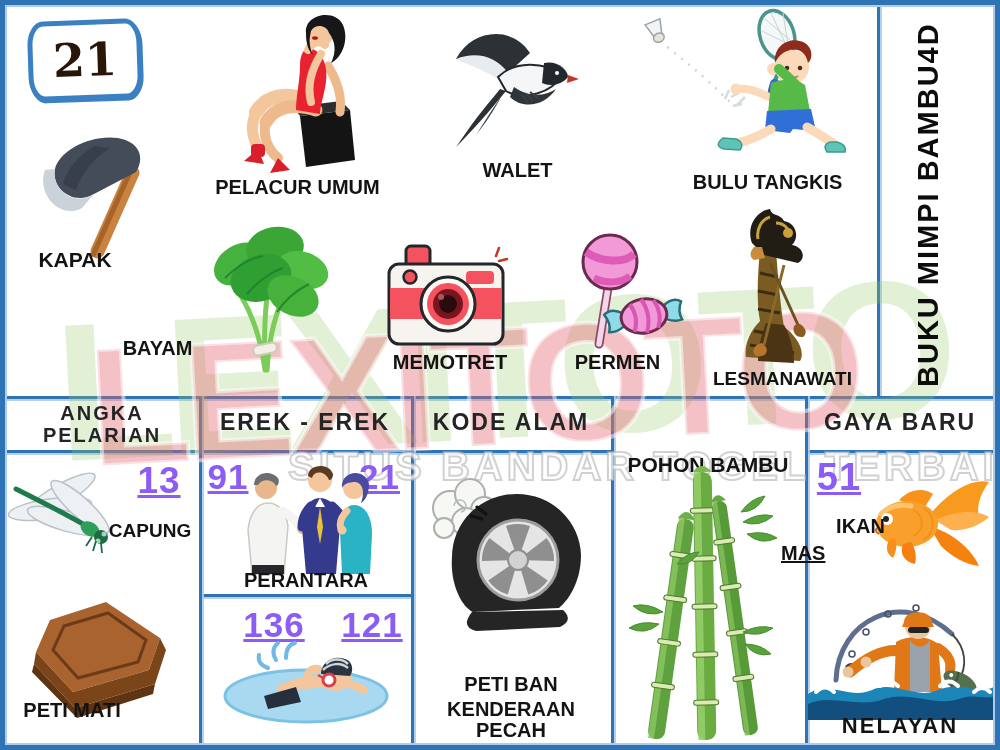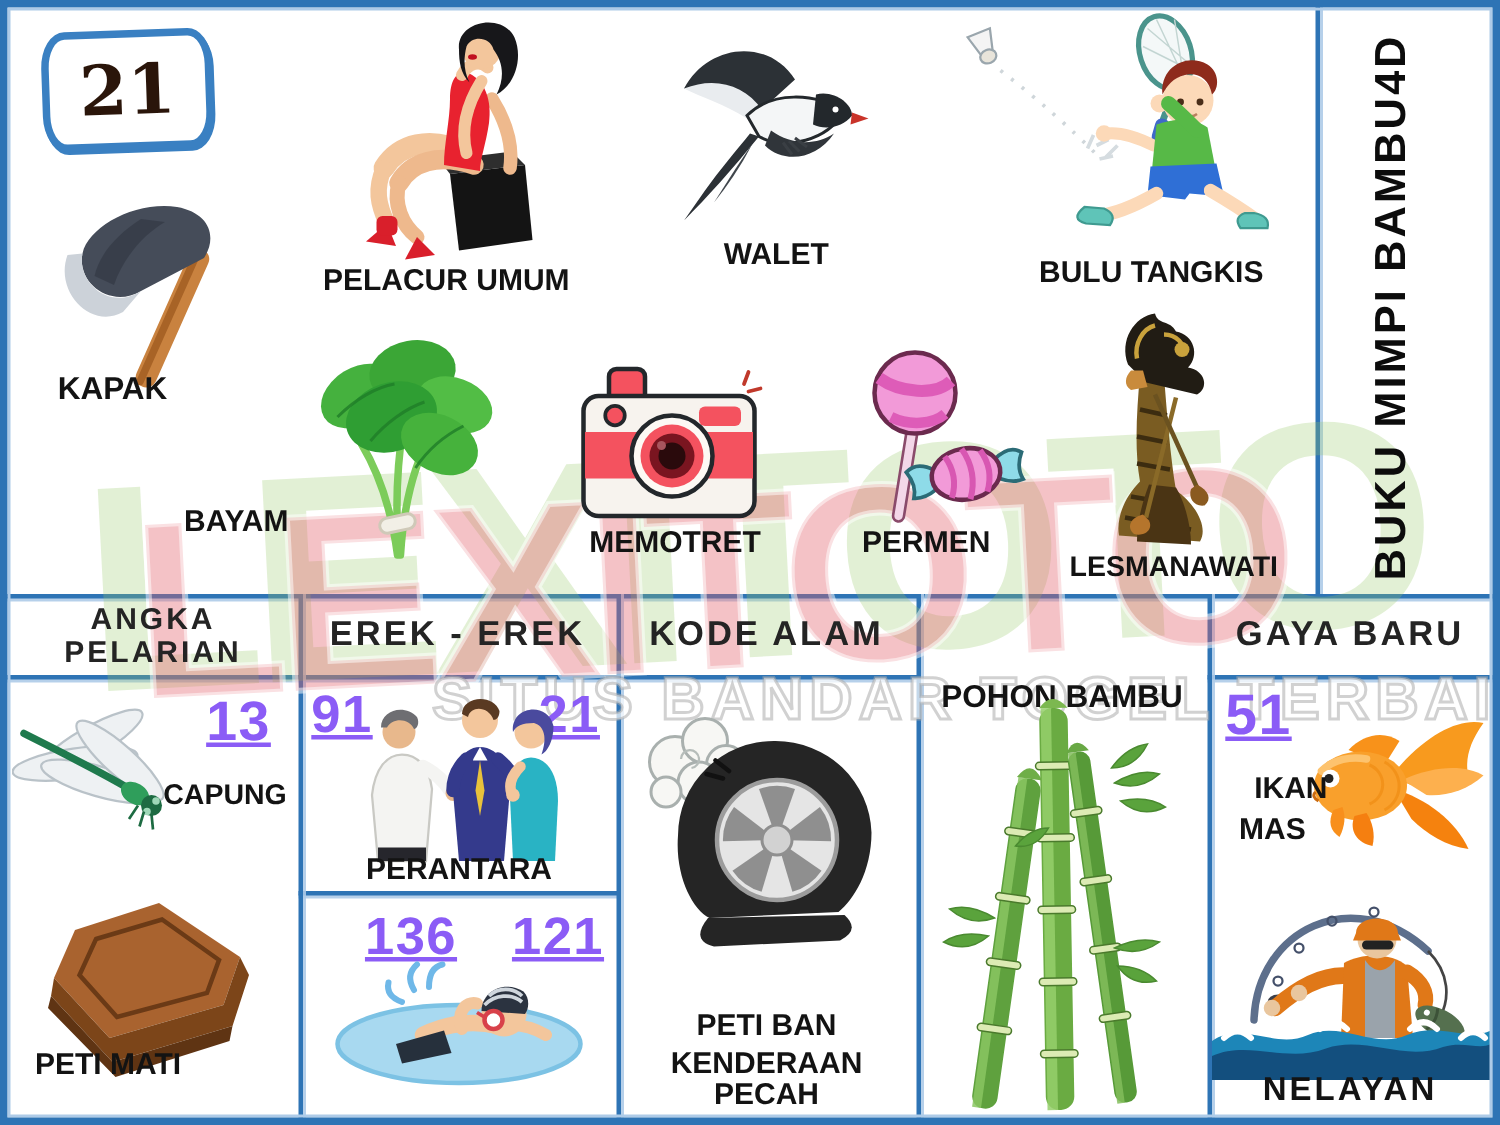--- a/index.html
+++ b/index.html
@@ -348,21 +348,21 @@
     <ellipse cx="42" cy="54" rx="31" ry="23" fill="#f9a02c"></ellipse>
     <path d="M16,44 C24,36 36,34 46,36" stroke="#fdc36e" stroke-width="5" fill="none" stroke-linecap="round"></path>
     <path d="M48,40 a14,14 0 0 1 0,26 M58,38 a18,18 0 0 1 0,32" stroke="#ef8b12" stroke-width="2" fill="none" opacity="0.7"></path>
     <path d="M38,74 C34,84 40,92 50,94 C52,86 50,78 46,72 Z" fill="#f57f10"></path>
     <path d="M24,70 C20,78 22,84 28,88 C32,80 32,74 30,68 Z" fill="#f88f1c"></path>
     <circle cx="22" cy="49" r="6" fill="#fff"></circle>
       <circle cx="21" cy="49" r="3" fill="#222"></circle>
     <path d="M12,58 q-3,3 2,6" stroke="#c96a10" stroke-width="2" fill="none"></path>
   </svg>
   <div class="lbl" style="left:815px;top:516px;width:70px;text-align:right;">IKAN</div>
-  <div class="lbl" style="left:826px;top:543px;width:70px;text-align:left;">MAS</div>
+  <div class="lbl" style="left:781px;top:543px;width:70px;text-align:left;text-decoration:underline;">MAS</div>
   <svg class="art" style="left:808px;top:580px;" width="186" height="140" viewBox="0 0 186 140">
     <path d="M28,100 C30,40 94,8 144,54" stroke="#5d6f8c" stroke-width="5" fill="none" stroke-linecap="round"></path>
     <g stroke="#44506a" stroke-width="1.5" fill="none">
       <circle cx="44" cy="74" r="3"></circle>
         <circle cx="58" cy="52" r="3"></circle>
         <circle cx="80" cy="34" r="3"></circle>
         <circle cx="108" cy="28" r="3"></circle>
     </g>
     <path d="M144,54 C158,68 160,86 150,102" stroke="#444" stroke-width="1.8" fill="none"></path>
     <ellipse cx="44" cy="88" rx="7" ry="5" fill="#3a3f4a"></ellipse>

